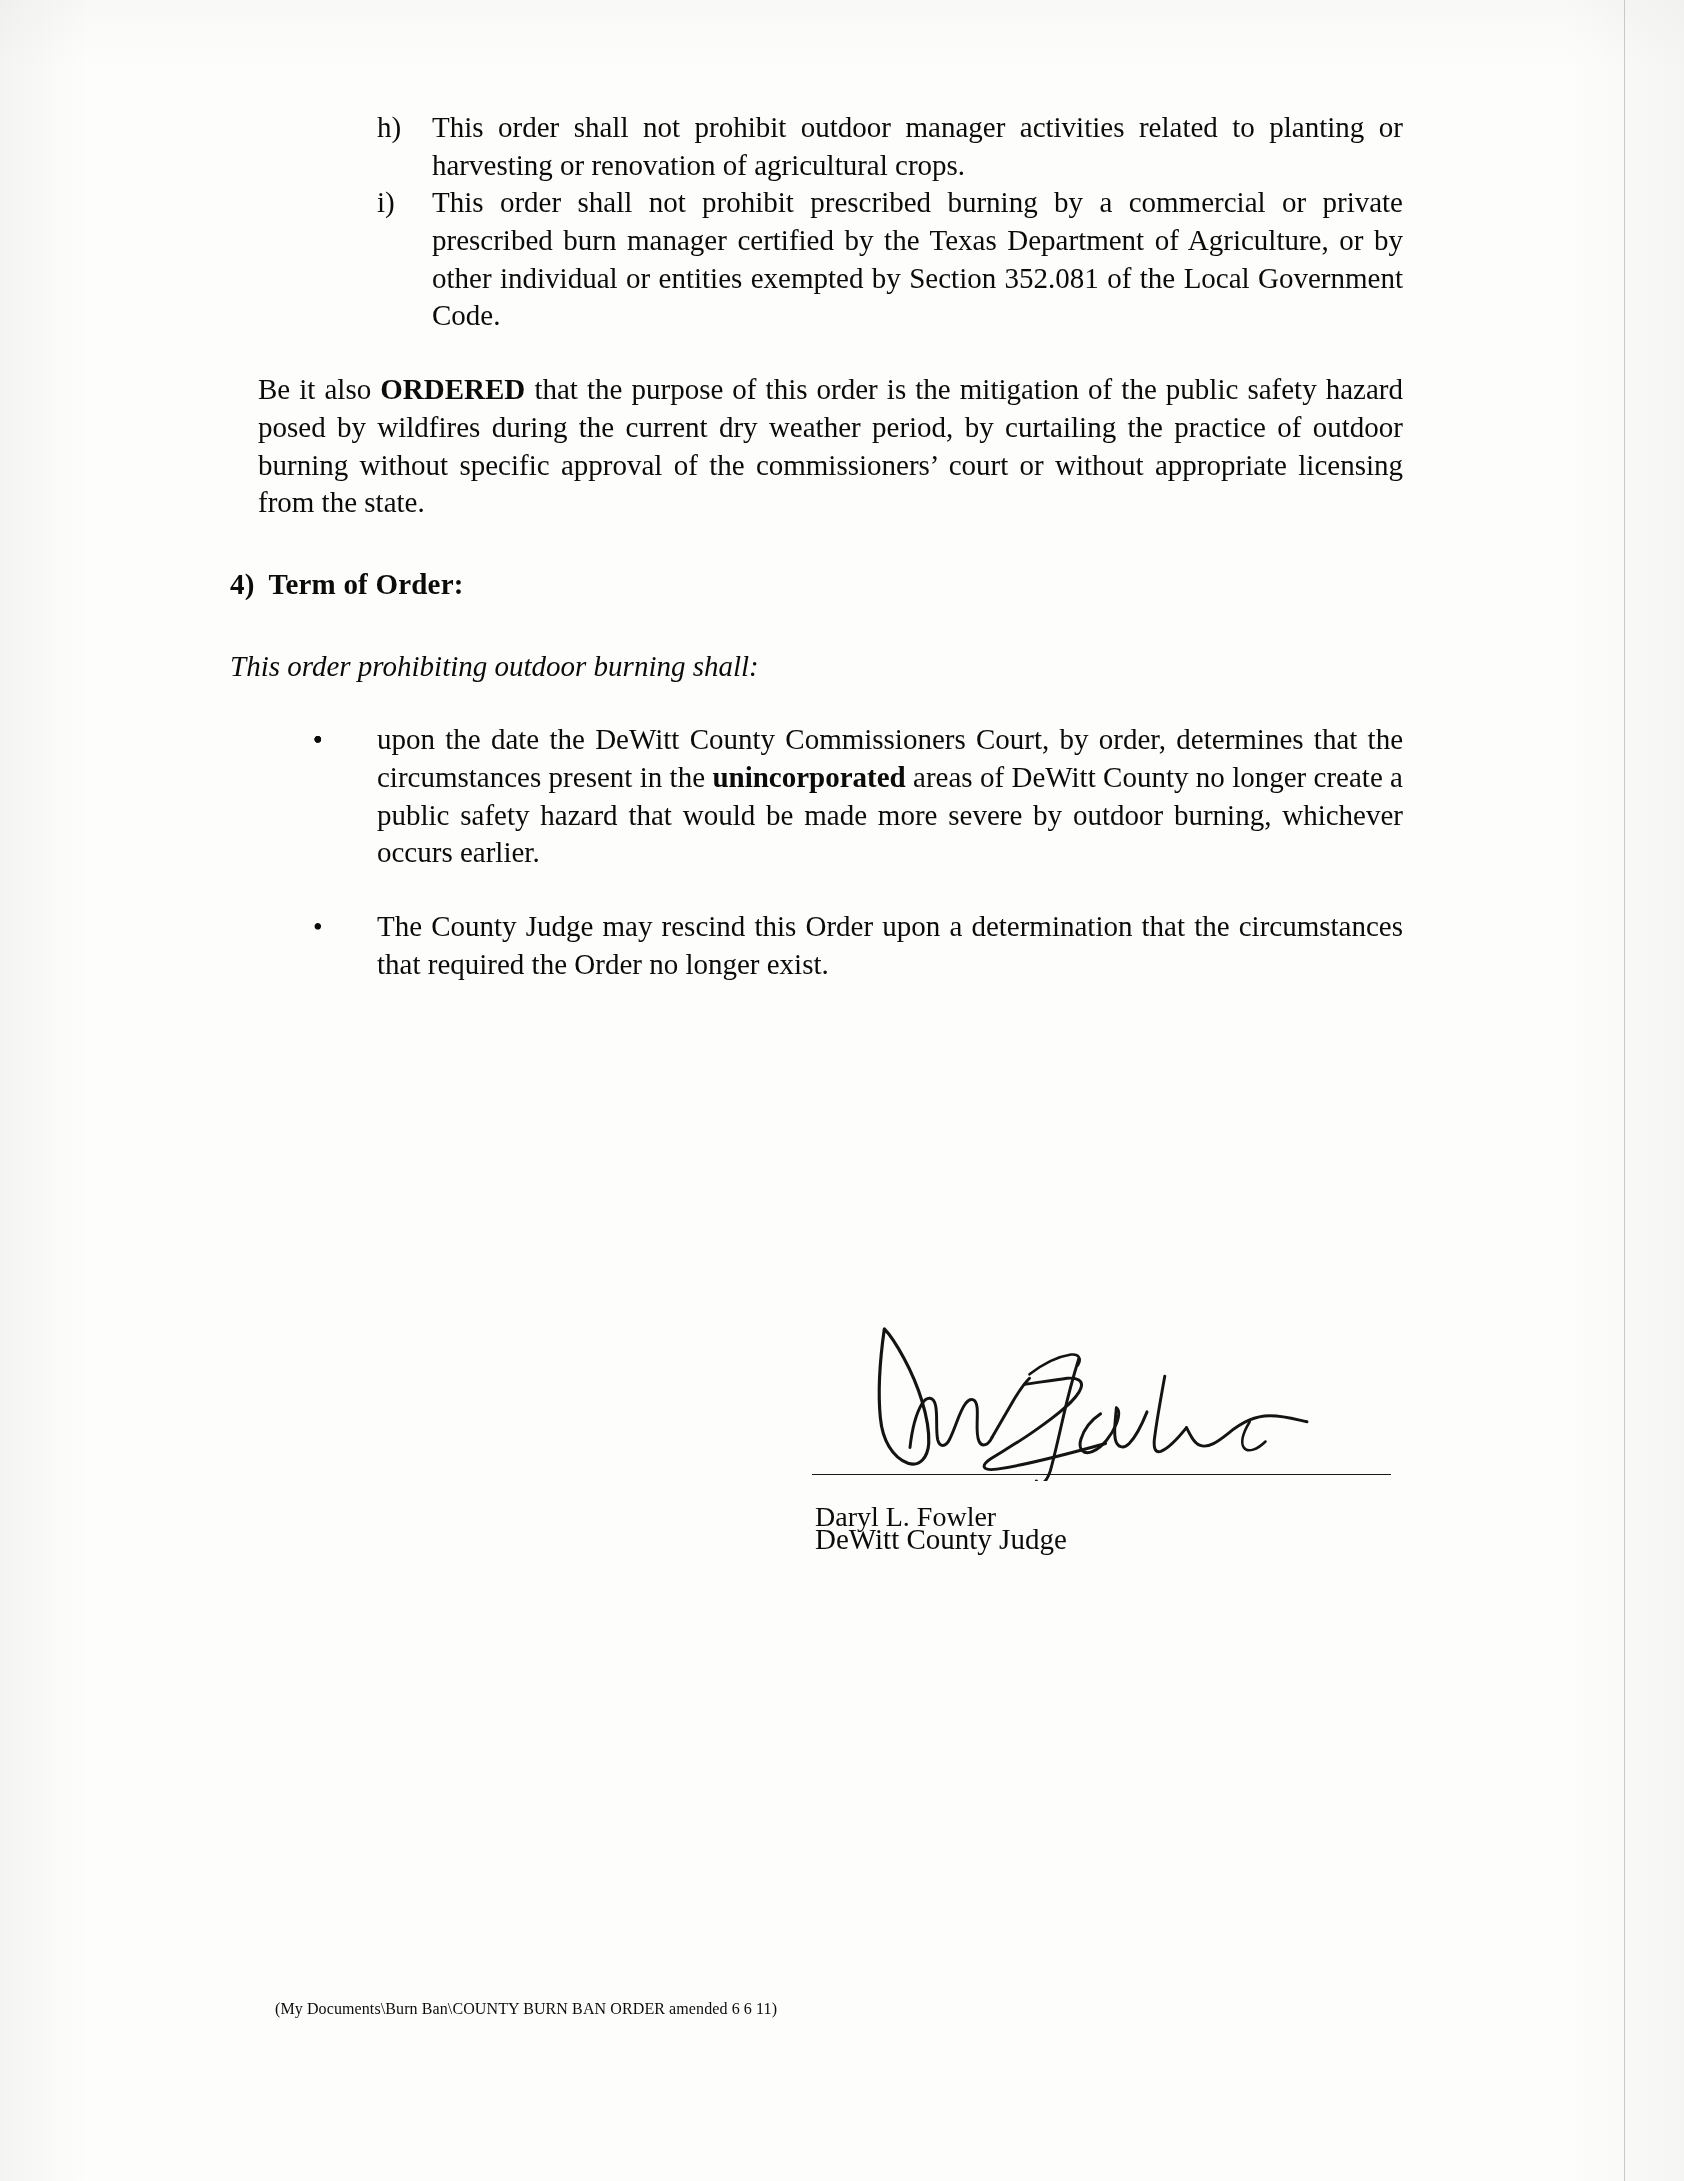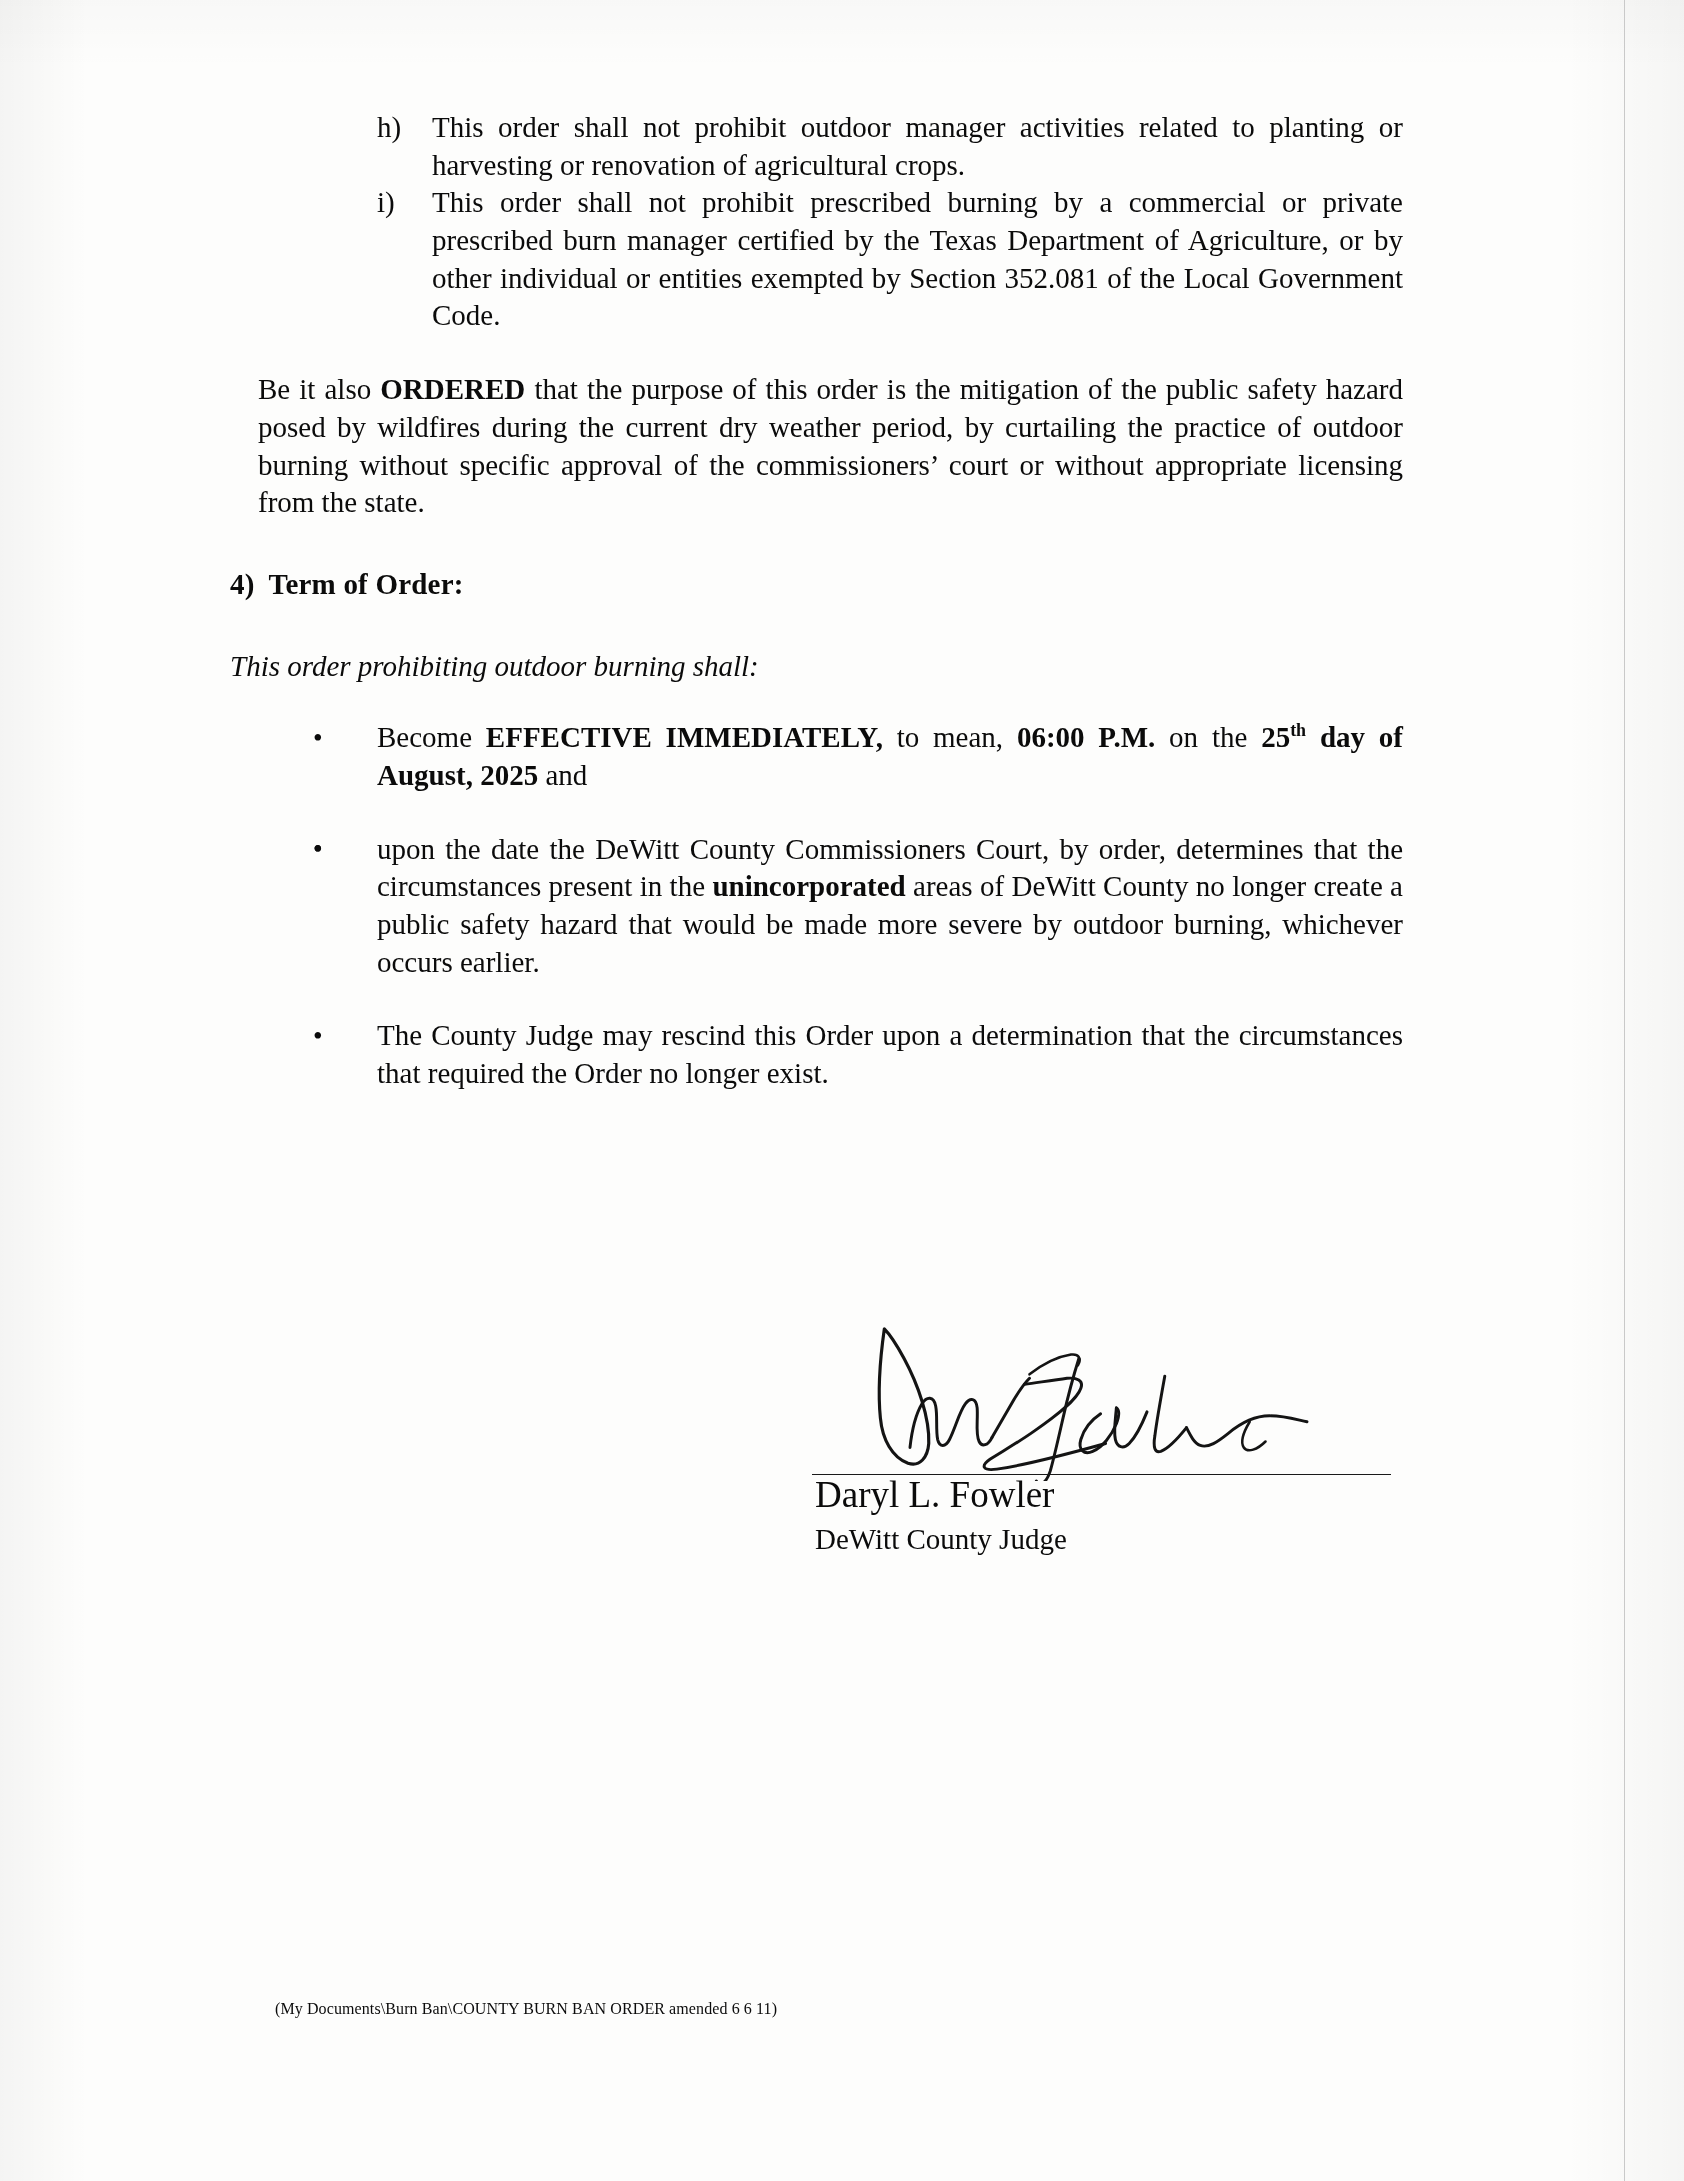--- a/index.html
+++ b/index.html
@@ -145,22 +145,22 @@
     position: absolute;
     left: 0;
     top: 135px;
     width: 579px;
     height: 1px;
     background: #1a1a1a;
   }
   .sig-name {
     position: absolute;
     left: 3px;
-    top: 132px;
-    font-size: 37px;
+    top: 160px;
+    font-size: 28px;
     line-height: 1.30;
     white-space: nowrap;
   }
   .sig-title {
     position: absolute;
     left: 3px;
     top: 182px;
     font-size: 29px;
     line-height: 1.30;
     white-space: nowrap;
@@ -200,21 +200,20 @@
 
     <p class="para just"><span>Be it also </span><b>ORDERED</b><span> that the purpose of this order is the mitigation of the public safety hazard posed by wildfires during the current dry weather period, by curtailing the practice of outdoor burning without specific approval of the commissioners’ court or without appropriate licensing from the state.</span></p>
 
     <p class="heading"><span class="num">4)</span><span>Term of Order:</span></p>
 
     <p class="lead-in">This order prohibiting outdoor burning shall:</p>
 
     <ul class="bullet-list">
       <li>
         <span class="dot">•</span>
-        <span class="rich">Become <b>EFFECTIVE IMMEDIATELY,</b> to mean, <b>06:00 P.M.</b> on the <b>25</b><sup><b>th</b></sup><b> day of August, 2025</b> and</span>
       </li>
       <li>
         <span class="dot">•</span>
       </li>
       <li>
         <span class="dot">•</span>
         <span class="rich">upon the date the DeWitt County Commissioners Court, by order, determines that the circumstances present in the <b>unincorporated</b> areas of DeWitt County no longer create a public safety hazard that would be made more severe by outdoor burning, whichever occurs earlier.</span>
       </li>
       <li>
         <span class="dot">•</span>

